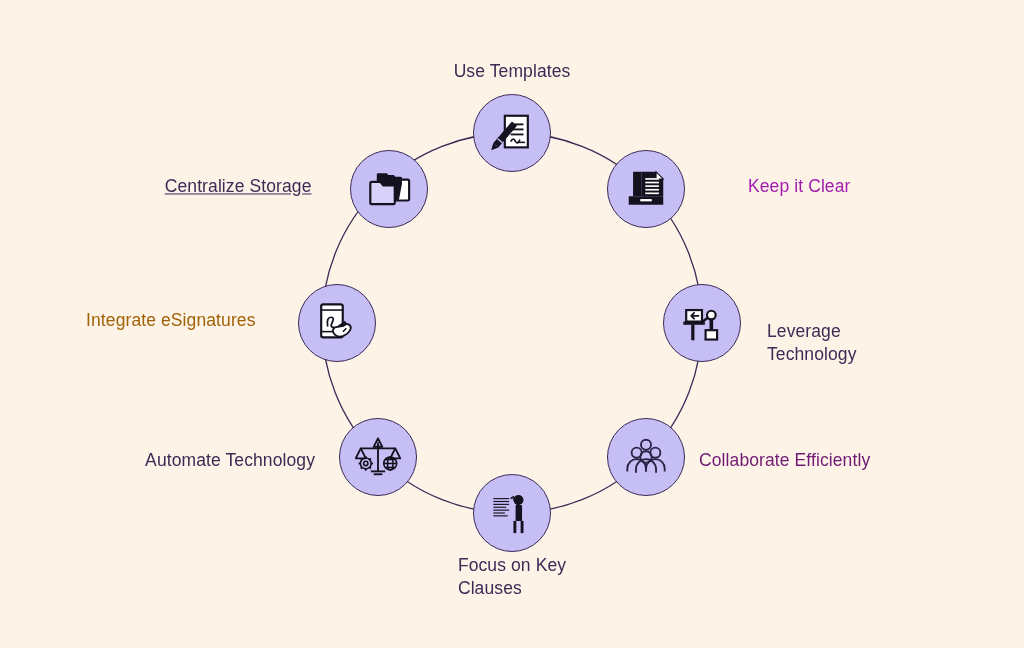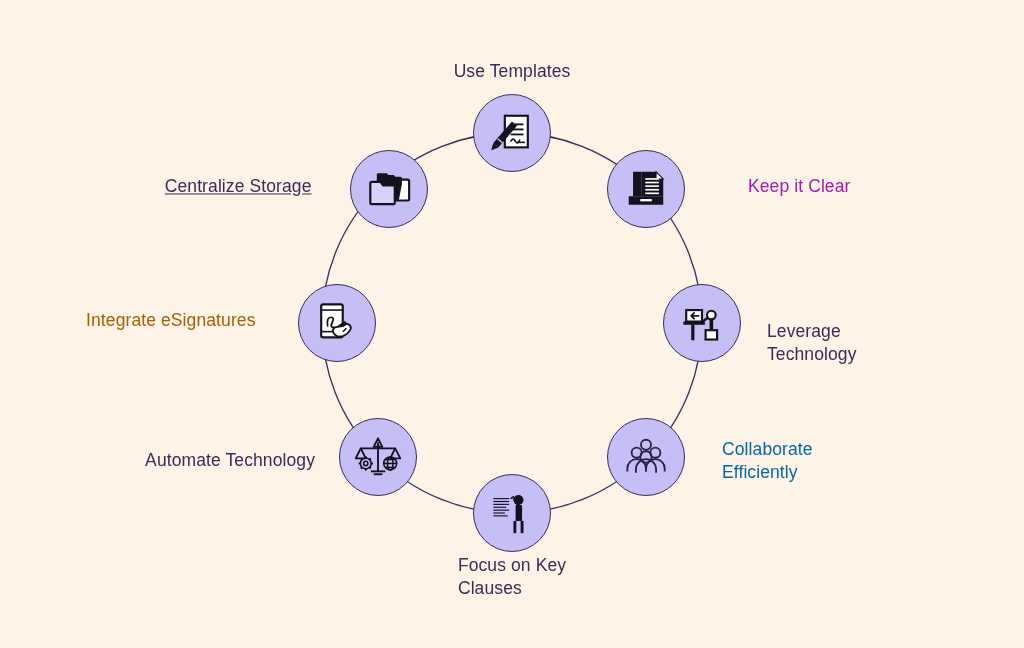--- a/index.html
+++ b/index.html
@@ -106,21 +106,21 @@
       <div class="node" style="left: 389px; top: 189px; width: 78px; height: 78px; background: rgb(198, 191, 246); border-color: rgb(59, 42, 87);">
         <svg class="node-icon" viewBox="0 0 64 64">
           <use href="#ico-folders-icon"></use>
         </svg>
       </div>
     </div>
   <div id="labels-layer">
       <div class="node-label" style="color: rgb(61, 43, 86); text-align: center; left: 512px; top: 72px; transform: translate(-50%, -50%);">Use Templates</div>
       <div class="node-label" style="color: #a21caf; text-align: right; left: 710px; top: 187px; transform: translate(0px, -50%); margin-left: 38px;">Keep it Clear</div>
       <div class="node-label" style="color: rgb(61, 43, 86); text-align: left; left: 767px; top: 321px; transform: translate(0px, -50%); margin-top: 22px;">Leverage Technology</div>
-      <div class="node-label" style="color: #0369a1; text-align: left; left: 722px; top: 461px; transform: translate(0px, -50%);">Collaborate Efficiently</div>
+      <div class="node-label" style="color: #701a75; text-align: left; left: 699px; top: 461px; transform: translate(0px, -50%);">Collaborate Efficiently</div>
       <div class="node-label" style="color: rgb(61, 43, 86); text-align: left; left: 512px; top: 577px; transform: translate(-50%, -50%);">Focus on Key
 Clauses</div>
       <div class="node-label" style="color: rgb(61, 43, 86); text-align: right; left: 315px; top: 461px; transform: translate(-100%, -50%);">Automate Technology</div>
       <div class="node-label" style="color: #a16207; text-align: center; left: 255.5px; top: 321px; transform: translate(-100%, -50%);">Integrate eSignatures</div>
       <div class="node-label" style="color: rgb(61, 43, 86); text-align: right; left: 311.5px; top: 187px; transform: translate(-100%, -50%); text-decoration: underline;">Centralize Storage</div>
     </div>
 
 </div>
 
 <svg width="0" height="0" style="position:absolute" aria-hidden="true">

